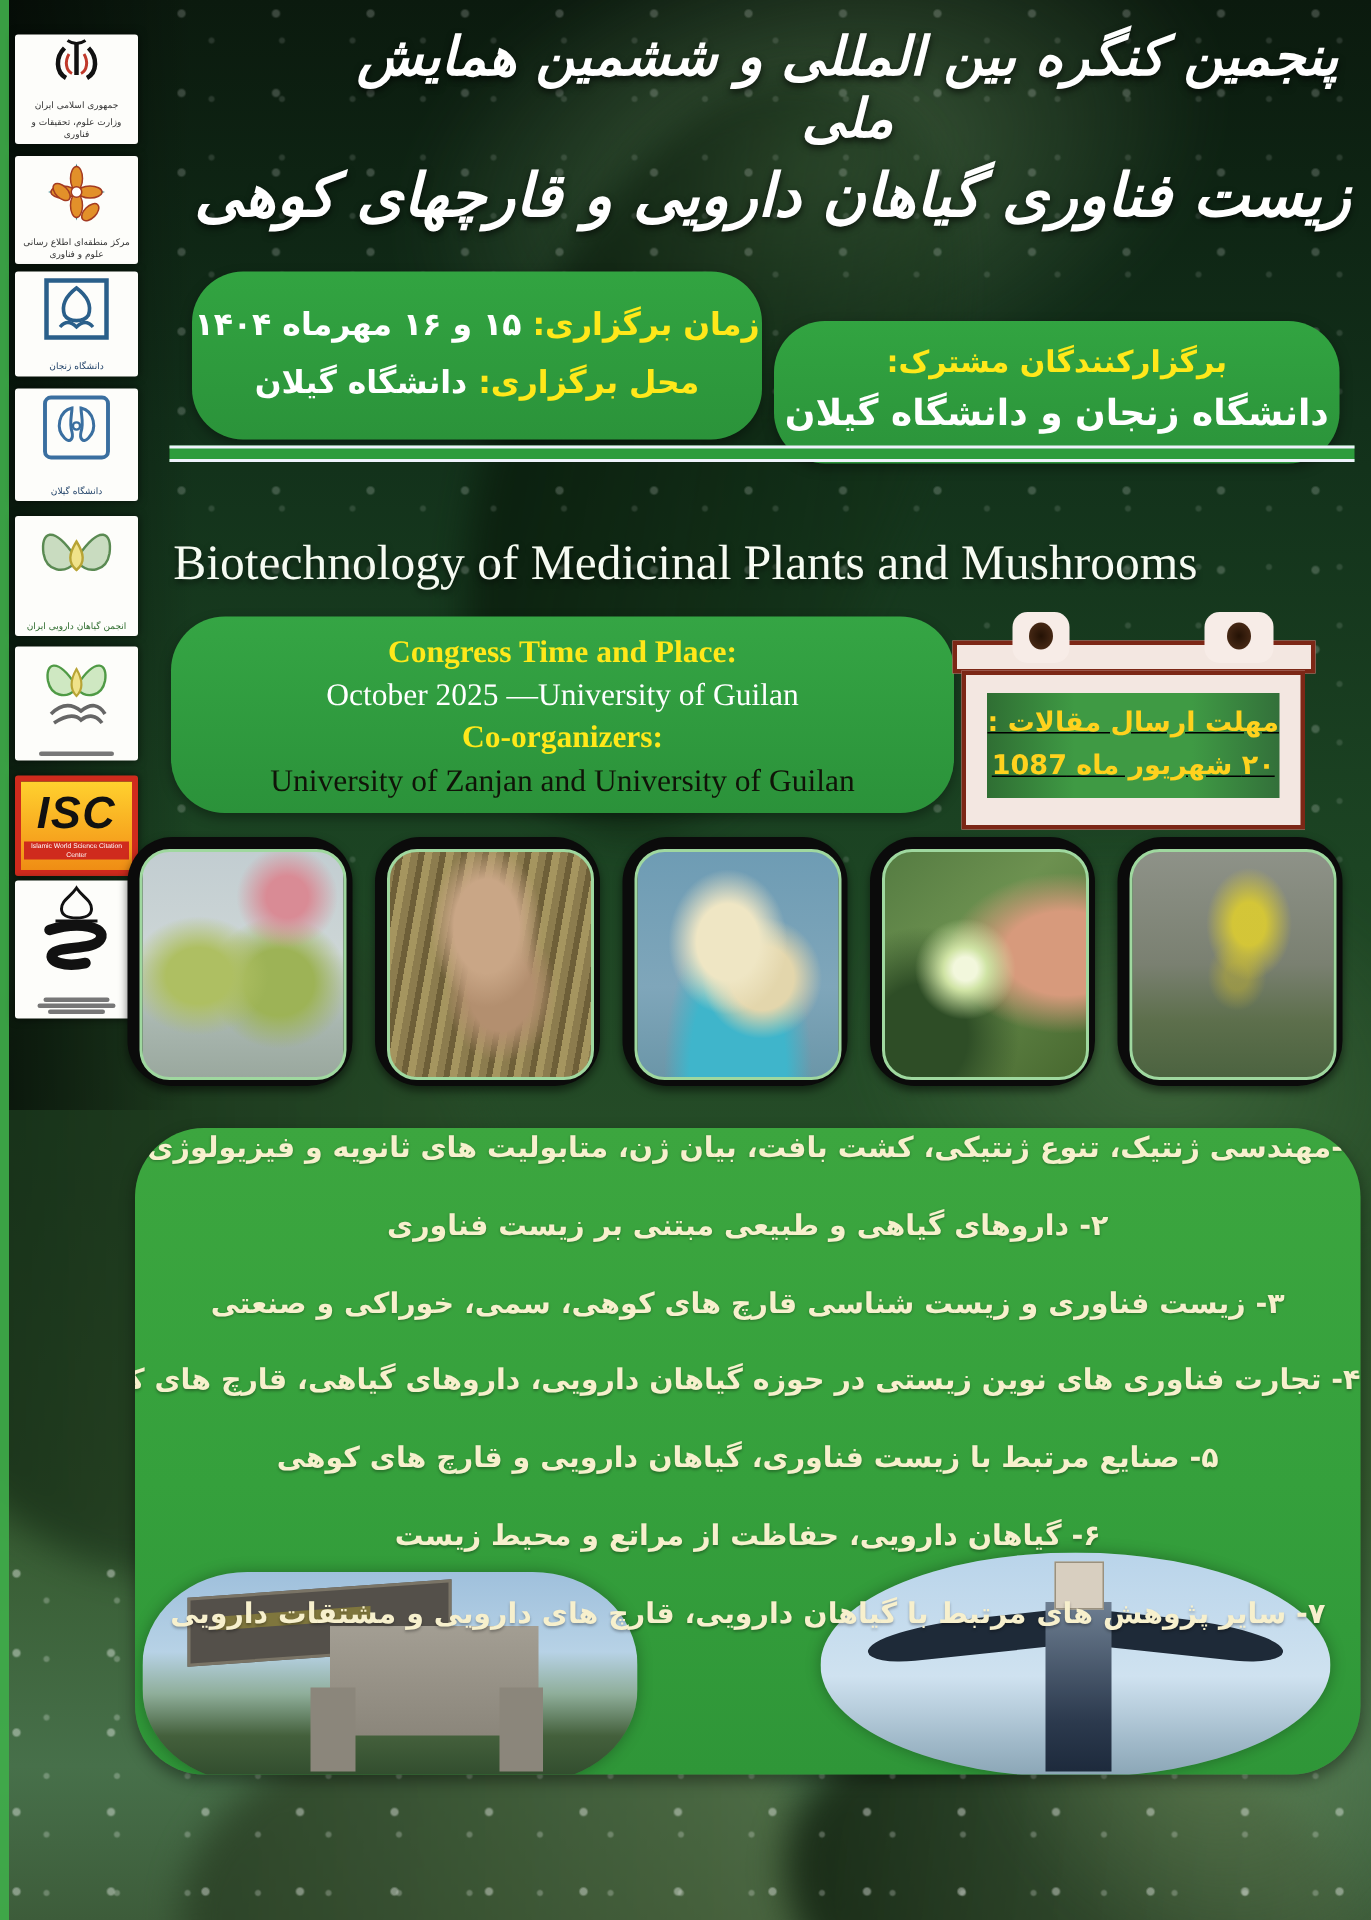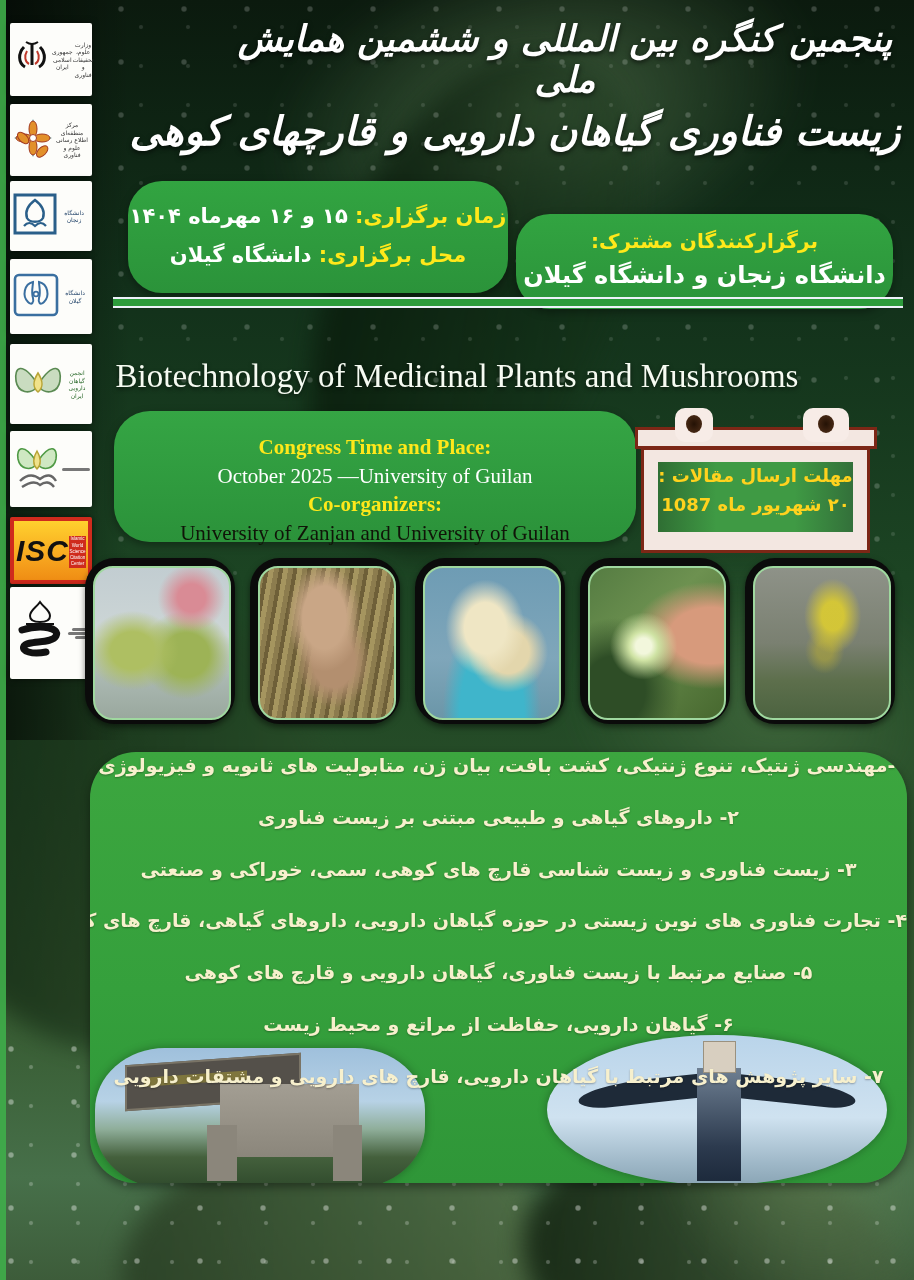--- a/index.html
+++ b/index.html
@@ -30,21 +30,21 @@
       radial-gradient(circle at 31px 27px,rgba(255,255,255,.35) 1.4px,rgba(255,255,255,0) 2.6px);
     background-size:63px 53px,47px 39px;}
   .speckles-top{left:110px;top:0;width:804px;height:580px;opacity:.35;}
   .speckles-bottom{left:0;top:1040px;width:914px;height:240px;opacity:.7;}
   .left-shade{position:absolute;left:0;top:0;width:130px;height:740px;
     background:linear-gradient(90deg,rgba(0,0,0,.55),rgba(0,0,0,0));}
   .edge-strip{position:absolute;left:0;top:0;width:6px;height:1280px;background:#3fae4a;opacity:.9;}
 
   
   .logo-tile{position:absolute;left:10px;width:82px;background:#fdfdfa;border-radius:2px;
-    box-shadow:0 0 6px rgba(0,0,0,.6);display:flex;flex-direction:row;align-items:center;
+    box-shadow:0 0 6px rgba(0,0,0,.6);display:flex;flex-direction:column;align-items:center;
     justify-content:space-between;padding:3px 2px;box-sizing:border-box;}
   .logo-tile .cap{font-size:6px;line-height:1.25;color:#333;text-align:center;direction:rtl;width:100%;}
   .logo-tile .cap.blue{color:#1d3f66;}
   .logo-tile .cap.green{color:#2c6b2c;}
   .tinyline{height:3px;background:#777;border-radius:2px;margin:1px auto 0;}
   .isc-tile{background:linear-gradient(180deg,#ffd12e,#f6a11d 70%,#ef8d14);border:4px solid #cf2b1d;
     justify-content:center;padding:2px;}
   .isc-word{font-family:"Liberation Sans",sans-serif;font-weight:bold;font-style:italic;
     font-size:30px;color:#111;letter-spacing:1px;line-height:1;}
   .isc-band{width:100%;background:#cf2b1d;color:#fff;font-size:4.5px;text-align:center;
@@ -71,41 +71,41 @@
   .divider{position:absolute;left:113px;top:297px;width:790px;height:7px;background:#2d9c3c;
     border-top:2px solid #eef2fb;border-bottom:2px solid #eef2fb;}
   .en-title{position:absolute;left:47px;width:820px;text-align:center;color:#f6fbf2;
     font-family:"Liberation Serif","DejaVu Serif",serif;text-shadow:0 2px 4px rgba(0,0,0,.6);}
   .en-t1{top:316px;font-size:27px;}
   .en-t2{top:358px;font-size:33px;}
 
   
   .congress-box{position:absolute;left:114px;top:411px;width:522px;height:131px;border-radius:36px;
     background:linear-gradient(180deg,#35a544,#2b923a);text-align:center;
-    font-family:"Liberation Serif","DejaVu Serif",serif;padding-top:22px;box-sizing:border-box;
+    font-family:"Liberation Serif","DejaVu Serif",serif;padding-top:9px;box-sizing:border-box;
     box-shadow:0 3px 8px rgba(0,0,0,.35);}
   .congress-box div{font-size:21px;line-height:1.36;}
   .c-yellow{color:#ffe81a;font-weight:bold;}
   .c-white{color:#ffffff;}
   .c-black{color:#101408;}
 
   
   .calendar{position:absolute;left:635px;top:408px;width:242px;height:147px;}
   .cal-bar{position:absolute;left:0;top:19px;width:242px;height:22px;background:#f3e7e1;
     border:3px solid #7c2716;box-sizing:border-box;}
   .cal-ring{position:absolute;top:0;width:38px;height:34px;background:#f7ece7;border-radius:10px;z-index:2;}
   .cal-ring.r1{left:40px;}
   .cal-ring.r2{left:168px;width:46px;}
   .cal-ring::after{content:"";position:absolute;left:50%;top:7px;transform:translateX(-50%);
     width:16px;height:18px;background:radial-gradient(ellipse,#241205,#53301a);border-radius:50%;}
   .cal-body{position:absolute;left:6px;top:39px;width:229px;height:106px;background:#f3e7e1;
     border:3px solid #7c2716;box-sizing:border-box;}
   .cal-green{position:absolute;left:14px;top:12px;width:195px;height:70px;
     background:linear-gradient(90deg,#2f6e33,#3f9a44 30%,#3f9a44 70%,#33703a);
-    display:flex;flex-direction:column;text-align:center;direction:rtl;}
+    display:flex;flex-direction:column;justify-content:center;text-align:center;direction:rtl;text-decoration:underline;}
   .cal-green div{color:#ffd21e;font-weight:bold;font-size:18px;line-height:1.6;}
 
   
   .photos{position:absolute;left:85px;top:558px;width:810px;height:166px;display:flex;
     justify-content:space-between;}
   .pframe{width:150px;height:166px;background:#0b0b0b;border-radius:30px;padding:8px;
     box-sizing:border-box;box-shadow:0 3px 6px rgba(0,0,0,.5);}
   .pinner{width:100%;height:100%;border:2px solid #9fd89f;border-radius:20px;overflow:hidden;}
   .p1{background:
     radial-gradient(circle at 72% 20%,#d98b95 0 9%,rgba(217,139,149,0) 22%),

